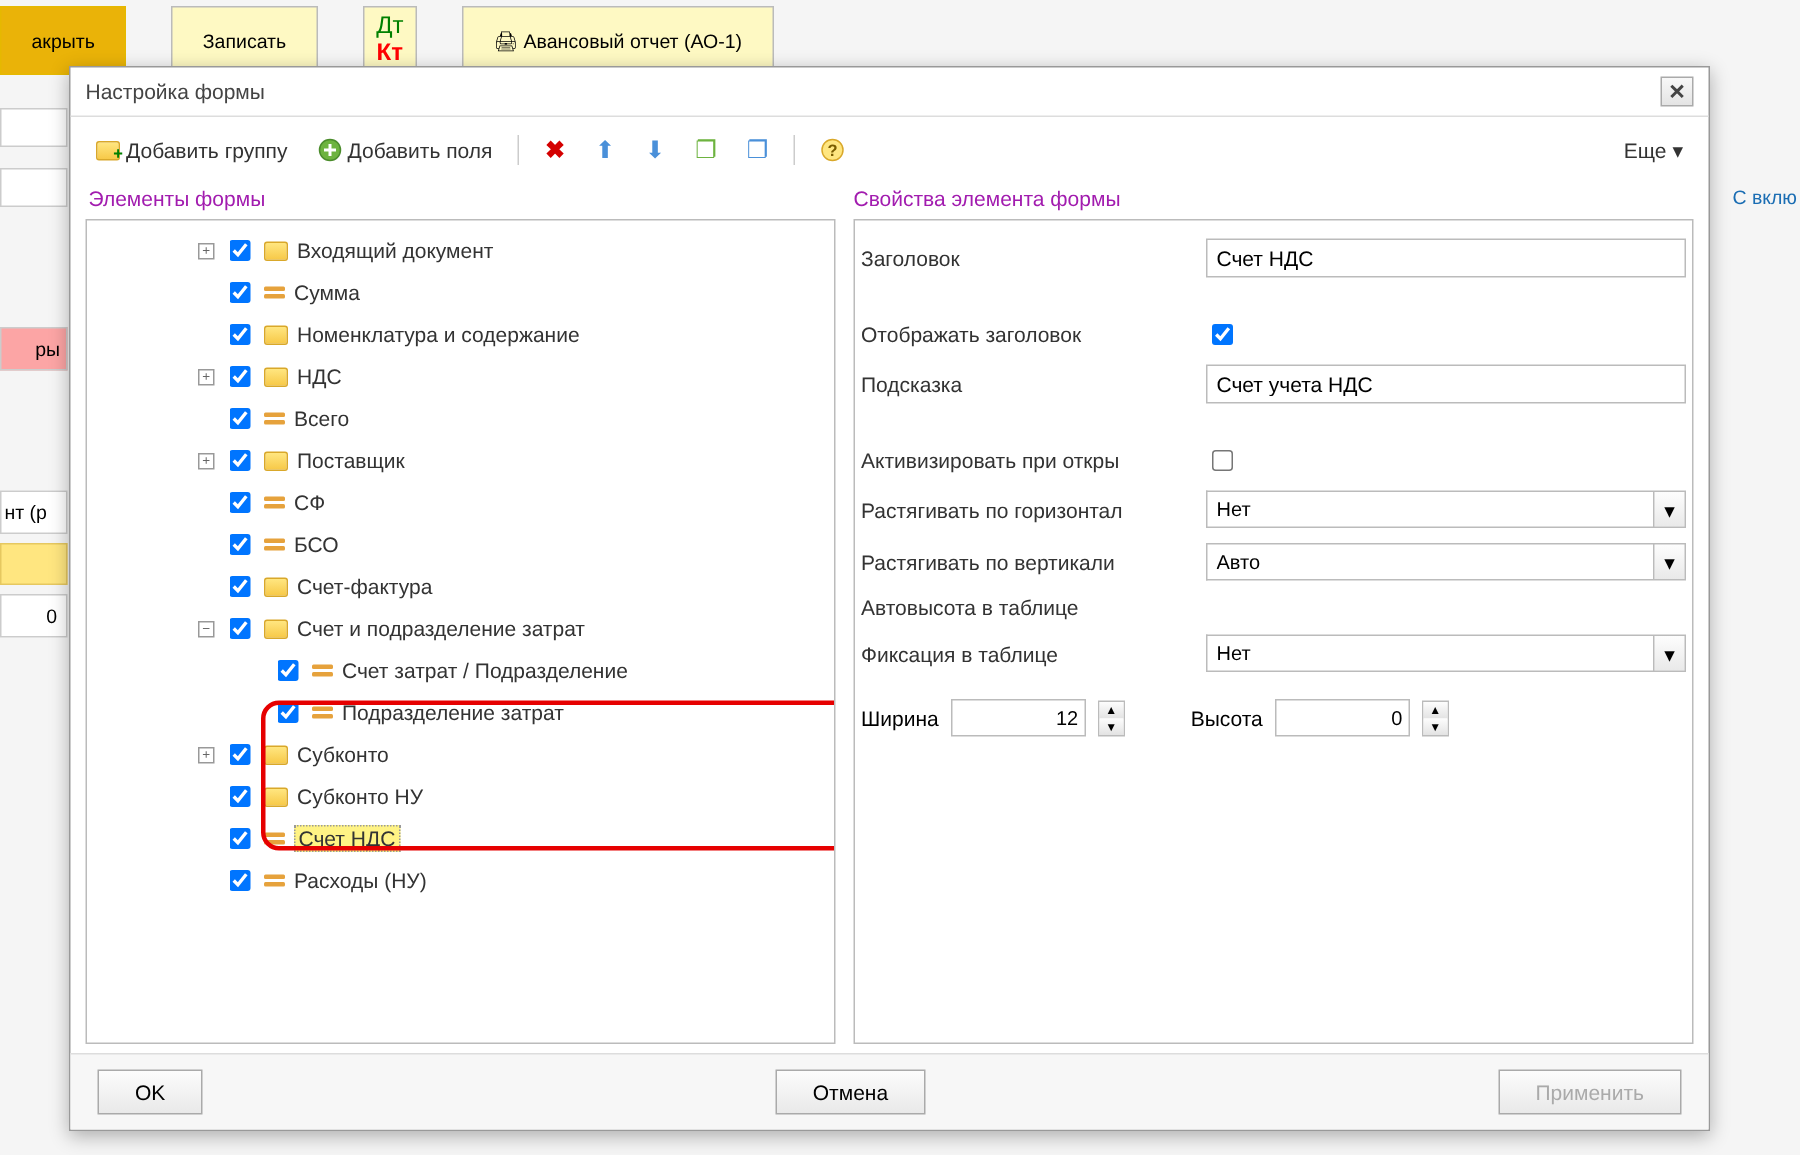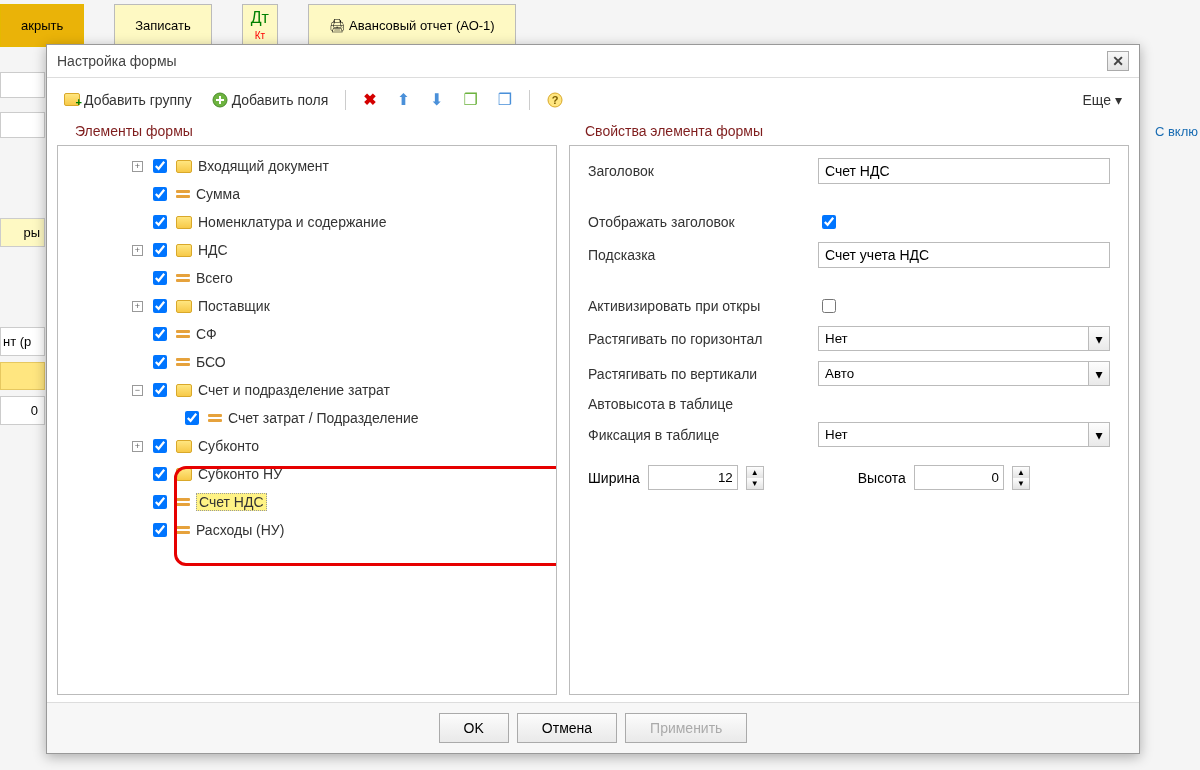--- a/index.html
+++ b/index.html
@@ -18,21 +18,21 @@
   padding: 6px 10px; border-bottom: 1px solid #ddd; font-size: 14px; color: #444; }
 .titlebar .close { background: linear-gradient(#f8f8f8,#e4e4e4); border:1px solid #aaa;
   width: 22px; height: 20px; text-align: center; font-weight: bold; cursor: pointer; font-size:14px; line-height:18px;}
 
 .toolbar2 { display: flex; align-items: center; gap: 6px; padding: 8px 10px; }
 .tbtn { display: flex; align-items: center; gap: 4px; background: #fff; border:1px solid transparent;
   padding: 3px 6px; cursor: pointer; font-size: 14px; color: #333; }
 .sep { width: 1px; height: 20px; background: #ccc; margin: 0 4px; }
 .toolbar2 .more { margin-left: auto; }
 
-.section-labels { display: flex; padding: 2px 12px 6px; font-size: 14px; color: #7f1d1d; margin-left: 16px; }
+.section-labels { display: flex; padding: 2px 12px 6px; font-size: 14px; color: #a21caf; }
 .section-labels .left { width: 510px; }
 .main { display: flex; padding: 0 10px 10px; gap: 12px; height: 560px;}
 .panel { border: 1px solid #bbb; background: #fff; flex: 1; overflow: hidden; position: relative;}
 .tree-panel { width: 500px; flex: 0 0 500px; overflow-y: scroll; padding: 6px 4px; }
 
 .tree { list-style: none; margin: 0; padding: 0 0 0 70px; }
 .tree li { padding: 4px 0; display: flex; align-items: center; gap: 6px; font-size: 14px; color: #333; }
 .tree li.child { padding-left: 32px; }
 .expander { width: 11px; height: 11px; border: 1px solid #999; display:inline-flex;
   align-items:center; justify-content:center; font-size:9px; color:#666; background:#fff; }
@@ -40,56 +40,56 @@
 input[type=checkbox] { width: 14px; height: 14px; }
 .folder-ic { width: 16px; height: 13px; background: linear-gradient(#ffe680,#f7c948);
   border: 1px solid #d9a82a; border-radius: 2px; }
 .items-ic { width: 14px; height: 8px; display:flex; flex-direction:column; gap:2px; }
 .items-ic span { height: 3px; background:#e6a23c; border-radius:1px;}
 .selected-lbl { background: #fff385; border: 1px dotted #999; padding: 0 2px;}
 
 .highlight-box { position: absolute; border: 3px solid #e60000; border-radius: 12px;
   left: 116px; top: 320px; width: 418px; height: 100px; pointer-events:none;}
 
-.props-panel { flex: 1; padding: 12px 18px; overflow:auto; }
+.props-panel { flex: 1; padding: 12px 4px; overflow:auto; }
 .prop-row { display: flex; align-items: center; margin-bottom: 10px; font-size: 14px;}
 .prop-row label { width: 230px; color: #333; }
 .prop-row input[type=text] { flex:1; border:1px solid #bbb; padding: 4px 6px; font-size:14px;}
 .prop-row .combo { flex:1; display:flex; }
 .prop-row .combo input { flex:1; border:1px solid #bbb; border-right:none; padding:4px 6px;}
 .prop-row .combo .dd { width:22px; border:1px solid #bbb; background:linear-gradient(#fdfdfd,#e9e9e9);
   display:flex; align-items:center; justify-content:center; cursor:pointer;}
-.dims { display:flex; gap: 94px; margin-top: 18px;}
+.dims { display:flex; gap: 44px; margin-top: 18px;}
 .dims .dim { display:flex; align-items:center; gap:8px; font-size:14px;}
 .dims input { width: 90px; border:1px solid #bbb; padding:4px; text-align:right;}
 .spinner {display:flex; flex-direction:column; border:1px solid #bbb; }
 .spinner span{width:16px;height:11px;background:linear-gradient(#fdfdfd,#e3e3e3);font-size:8px;text-align:center;line-height:11px;cursor:pointer;}
 
 .footer { position:absolute; bottom:0; right:0; left:0; padding: 10px 18px; border-top:1px solid #ddd;
-  display:flex; gap:8px; justify-content:center; background:#f7f7f7;}
+  display:flex; gap:8px; justify-content:space-between; background:#f7f7f7;}
 .footer button { padding: 6px 24px; border:1px solid #aaa; background:linear-gradient(#fcfcfc,#e9e9e9);
   font-size:14px; cursor:pointer;}
 .footer button.disabled { color:#aaa; }
 
 
 .ic{display:inline-block;vertical-align:middle}
 </style>
 </head>
 <body>
 
 <div class="bg-toolbar">
   <button class="bg-btn yellow">акрыть</button>
   <button class="bg-btn">Записать</button>
-  <button class="bg-btn" style="padding:4px 8px;"><span style="color:green;font-size:16px;font-weight:normal">Дт</span><br><span style="color:red;font-size:10px;font-weight:normal">Кт</span></button>
+  <button class="bg-btn" style="padding:4px 8px;"><span style="color:green;font-size:16px;font-weight:normal">Дт</span><br><span style="color:red;font-size:16px;font-weight:bold">Кт</span></button>
   <button class="bg-btn">🖨 <span>Авансовый отчет (АО-1)</span></button>
 </div>
 <div style="position:absolute;left:0;top:72px;width:45px;">
   <div style="border:1px solid #ccc;background:#fff;height:26px;margin-bottom:14px"></div>
   <div style="border:1px solid #ccc;background:#fff;height:26px;margin-bottom:80px"></div>
-  <div style="border:1px solid #ccc;background:#fef9c3;padding:6px 4px;text-align:right">ры</div>
+  <div style="border:1px solid #ccc;background:#fca5a5;padding:6px 4px;text-align:right">ры</div>
   <div style="height:80px"></div>
   <div style="border:1px solid #ccc;background:#fff;padding:6px 2px">нт (р</div>
   <div style="background:#ffe680;border:1px solid #e6c860;height:28px;margin-top:6px"></div>
   <div style="border:1px solid #ccc;background:#fff;padding:6px;text-align:right;margin-top:6px">0</div>
 </div>
 <div class="bg-right-link">С вклю</div>
 
 <div class="modal">
   <div class="titlebar">
     <span>Настройка формы</span>
@@ -201,33 +201,48 @@
           <li>
             <span class="expander blank"></span>
             <input type="checkbox" checked="" style="">
             <span class="items-ic">
               <span></span>
               <span></span>
             </span>
             <span>БСО</span>
           </li>
           <li>
+            <span class="expander blank"></span>
+            <input type="checkbox" checked="" style="">
+            <span class="folder-ic"></span>
+            <span>Счет-фактура</span>
+          </li>
+          <li>
             <span class="expander">−</span>
             <input type="checkbox" checked="" style="">
             <span class="folder-ic"></span>
             <span>Счет и подразделение затрат</span>
           </li>
           <li class="child">
             <span class="expander blank"></span>
             <input type="checkbox" checked="" style="">
             <span class="items-ic">
               <span></span>
               <span></span>
             </span>
             <span>Счет затрат / Подразделение</span>
+          </li>
+          <li class="child">
+            <span class="expander blank"></span>
+            <input type="checkbox" checked="" style="">
+            <span class="items-ic">
+              <span></span>
+              <span></span>
+            </span>
+            <span>Подразделение затрат</span>
           </li>
           <li>
             <span class="expander">+</span>
             <input type="checkbox" checked="" style="">
             <span class="folder-ic"></span>
             <span>Субконто</span>
           </li>
           <li>
             <span class="expander blank"></span>
             <input type="checkbox" checked="" style="">

